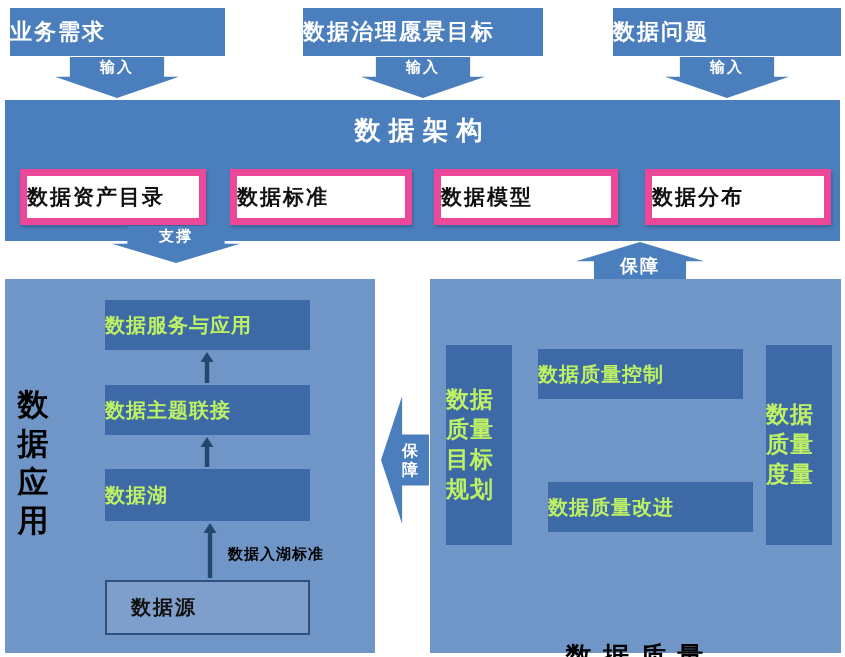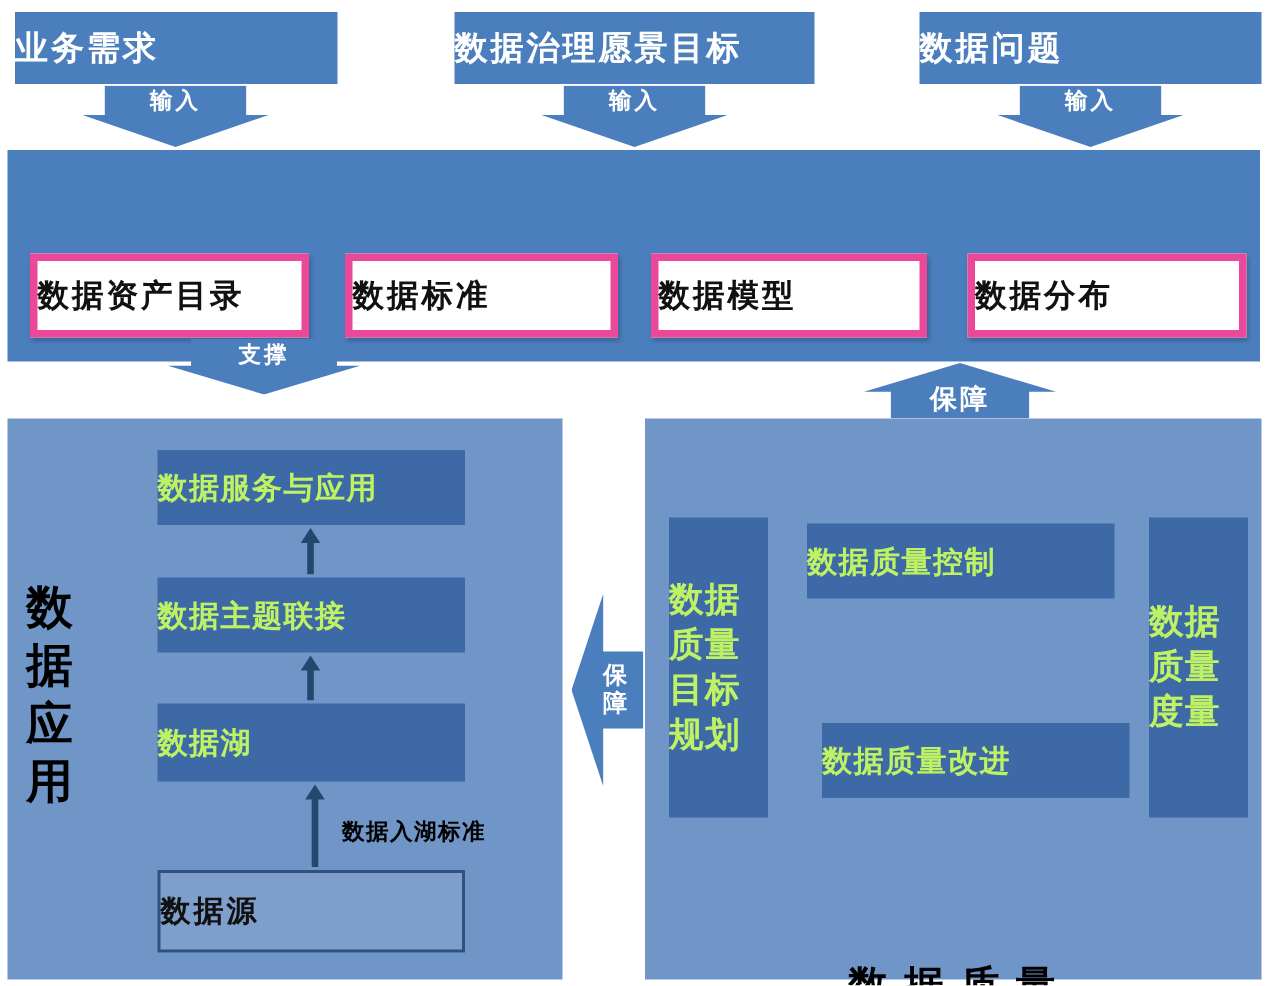--- a/index.html
+++ b/index.html
@@ -9,38 +9,38 @@
     --arrow-dark:#24476e;
     --ink:#111111;
   }
   *{margin:0;padding:0;box-sizing:border-box;}
   body{background:#ffffff;font-family:"Liberation Sans","DejaVu Sans",sans-serif;}
   .page{position:relative;width:845px;height:657px;background:#ffffff;overflow:hidden;}
   .abs{position:absolute;}
   .flexc{display:flex;align-items:center;justify-content:flex-start;}
   .blue-box{background:var(--primary);color:#ffffff;font-weight:bold;font-size:22px;letter-spacing:2px;}
   .white-box{background:#ffffff;color:var(--ink);font-weight:bold;font-size:21px;letter-spacing:2px;
-             border:5px solid #ec4899;box-shadow:1px 2px 3px rgba(0,0,0,0.22);}
+             border:7px solid #ec4899;box-shadow:1px 2px 3px rgba(0,0,0,0.22);}
   .inner-box{background:var(--inner);color:#bef264;font-weight:bold;font-size:20px;letter-spacing:1px;}
   .container-box{background:var(--container);}
   .band{background:var(--primary);}
   .band-title{color:#ffffff;font-weight:bold;font-size:26px;letter-spacing:8px;text-align:center;}
   .down-arrow{background:var(--primary);clip-path:polygon(12% 0,88% 0,88% 48%,100% 48%,50% 100%,0 48%,12% 48%);}
   .up-arrow{background:var(--primary);clip-path:polygon(50% 0,100% 52%,86% 52%,86% 100%,14% 100%,14% 52%,0 52%);}
   .left-arrow{background:var(--primary);clip-path:polygon(0 50%,44% 0,44% 30%,100% 30%,100% 70%,44% 70%,44% 100%);}
   .down-arrow .arrow-label{position:absolute;top:1px;left:0;right:0;text-align:center;color:#ffffff;font-weight:bold;font-size:15px;letter-spacing:2px;}
   .up-arrow .arrow-label{position:absolute;bottom:1px;left:0;right:0;text-align:center;color:#fff;font-weight:bold;font-size:18px;letter-spacing:2px;}
   .left-arrow .arrow-label{position:absolute;left:21px;top:0;bottom:0;display:flex;align-items:center;
                            color:#fff;font-weight:bold;font-size:16px;line-height:1.2;white-space:pre-line;}
   .v-title{white-space:pre-line;font-weight:bold;font-size:31px;line-height:1.25;color:#000;text-align:center;}
   .v-inner{white-space:pre-line;font-size:23px;line-height:1.3;text-align:center;}
   .q-title{font-weight:bold;font-size:26px;letter-spacing:2px;color:#000;text-align:center;margin-top:27px;}
   .small-label{font-weight:bold;font-size:15px;color:#000;letter-spacing:1px;}
   .source-box{background:rgba(255,255,255,0.10);border:2px solid #2e5180;color:var(--ink);
-              font-weight:bold;font-size:20px;letter-spacing:2px;}
+              font-weight:bold;font-size:20px;letter-spacing:2px;padding-left:24px;}
 </style>
 </head>
 <body>
 
 <div class="page">
 
   <div class="abs flexc blue-box" style="left:10px;top:8px;width:215px;height:48px">
     <span>业务需求</span>
   </div>
   <div class="abs flexc blue-box" style="left:303px;top:8px;width:240px;height:48px">
@@ -54,20 +54,21 @@
     <span class="arrow-label">输入</span>
   </div>
   <div class="abs down-arrow" style="left:361px;top:57px;width:124px;height:41px">
     <span class="arrow-label">输入</span>
   </div>
   <div class="abs down-arrow" style="left:665px;top:57px;width:124px;height:41px">
     <span class="arrow-label">输入</span>
   </div>
 
   <div class="abs band" style="left:5px;top:100px;width:835px;height:141px"></div>
+  <div class="abs band-title" style="left:5px;top:113px;width:835px">数据架构</div>
 
   <div class="abs flexc white-box" style="left:20px;top:169px;width:186px;height:56px">
     <span>数据资产目录</span>
   </div>
   <div class="abs flexc white-box" style="left:230px;top:169px;width:182px;height:56px">
     <span>数据标准</span>
   </div>
   <div class="abs flexc white-box" style="left:434px;top:169px;width:184px;height:56px">
     <span>数据模型</span>
   </div>

